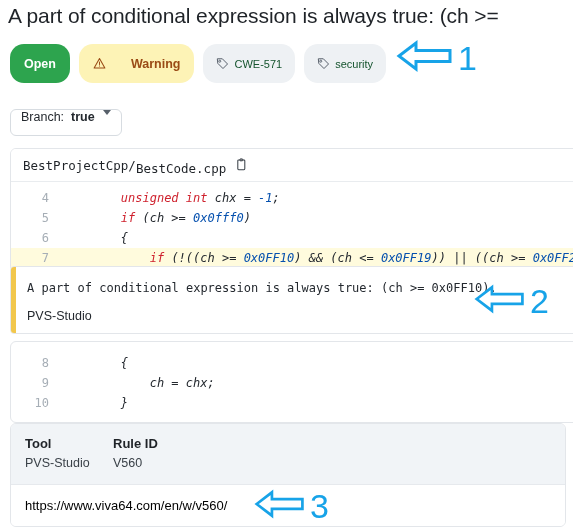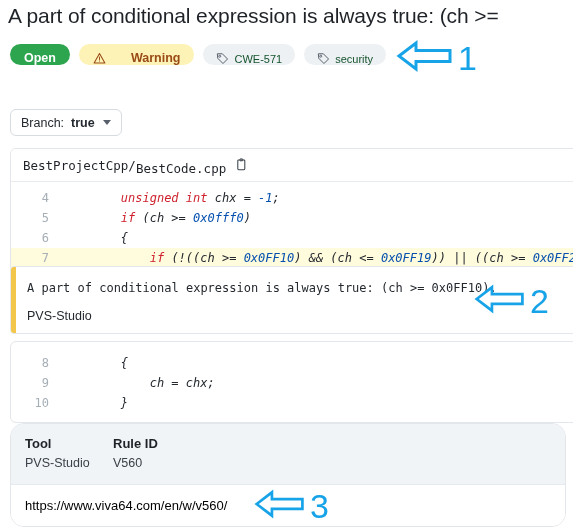--- a/index.html
+++ b/index.html
@@ -41,27 +41,27 @@
     position: absolute;
     left: 10px;
     top: 44px;
     display: flex;
     align-items: center;
     gap: 9px;
     white-space: nowrap;
   }
   .badge {
     display: inline-flex;
-    align-items: flex-end;
+    align-items: center;
     gap: 5px;
     border-radius: 14px;
     font-size: 12.5px;
     font-weight: 700;
     padding: 0 14px;
-    height: 21px;
+    height: 39px;
     box-sizing: border-box;
   }
   .badge-open {
     background: #2da44e;
     color: #ffffff;
   }
   .badge-warning {
     background: #fdf3b6;
     color: #9a4b16;
     gap: 25px;
@@ -77,21 +77,21 @@
   .tag-icon { display: inline-block; line-height: 0; }
 
   
   .branch-btn {
     position: absolute;
     left: 10px;
     top: 109px;
     height: 27px;
     box-sizing: border-box;
     display: inline-flex;
-    align-items: center;
+    align-items: flex-start;
     gap: 7px;
     padding: 0 10px;
     border: 1px solid #d7dce1;
     border-radius: 6px;
     background: #ffffff;
     font-size: 12.5px;
     color: #24292f;
   }
   .branch-btn .lbl-main { font-weight: 700; }
   .caret {
@@ -198,21 +198,21 @@
     padding: 5px 0 6px 0;
   }
 
   
   .meta-panel {
     position: absolute;
     left: 10px;
     top: 423px;
     width: 556px;
     border: 1px solid #e3e6ea;
-    border-radius: 14px;
+    border-radius: 6px;
     box-sizing: border-box;
     overflow: hidden;
     background: #ffffff;
   }
   .meta-head {
     background: #f1f4f7;
     padding: 11px 14px 12px 14px;
     display: flex;
   }
   .meta-col { display: flex; flex-direction: column; }

